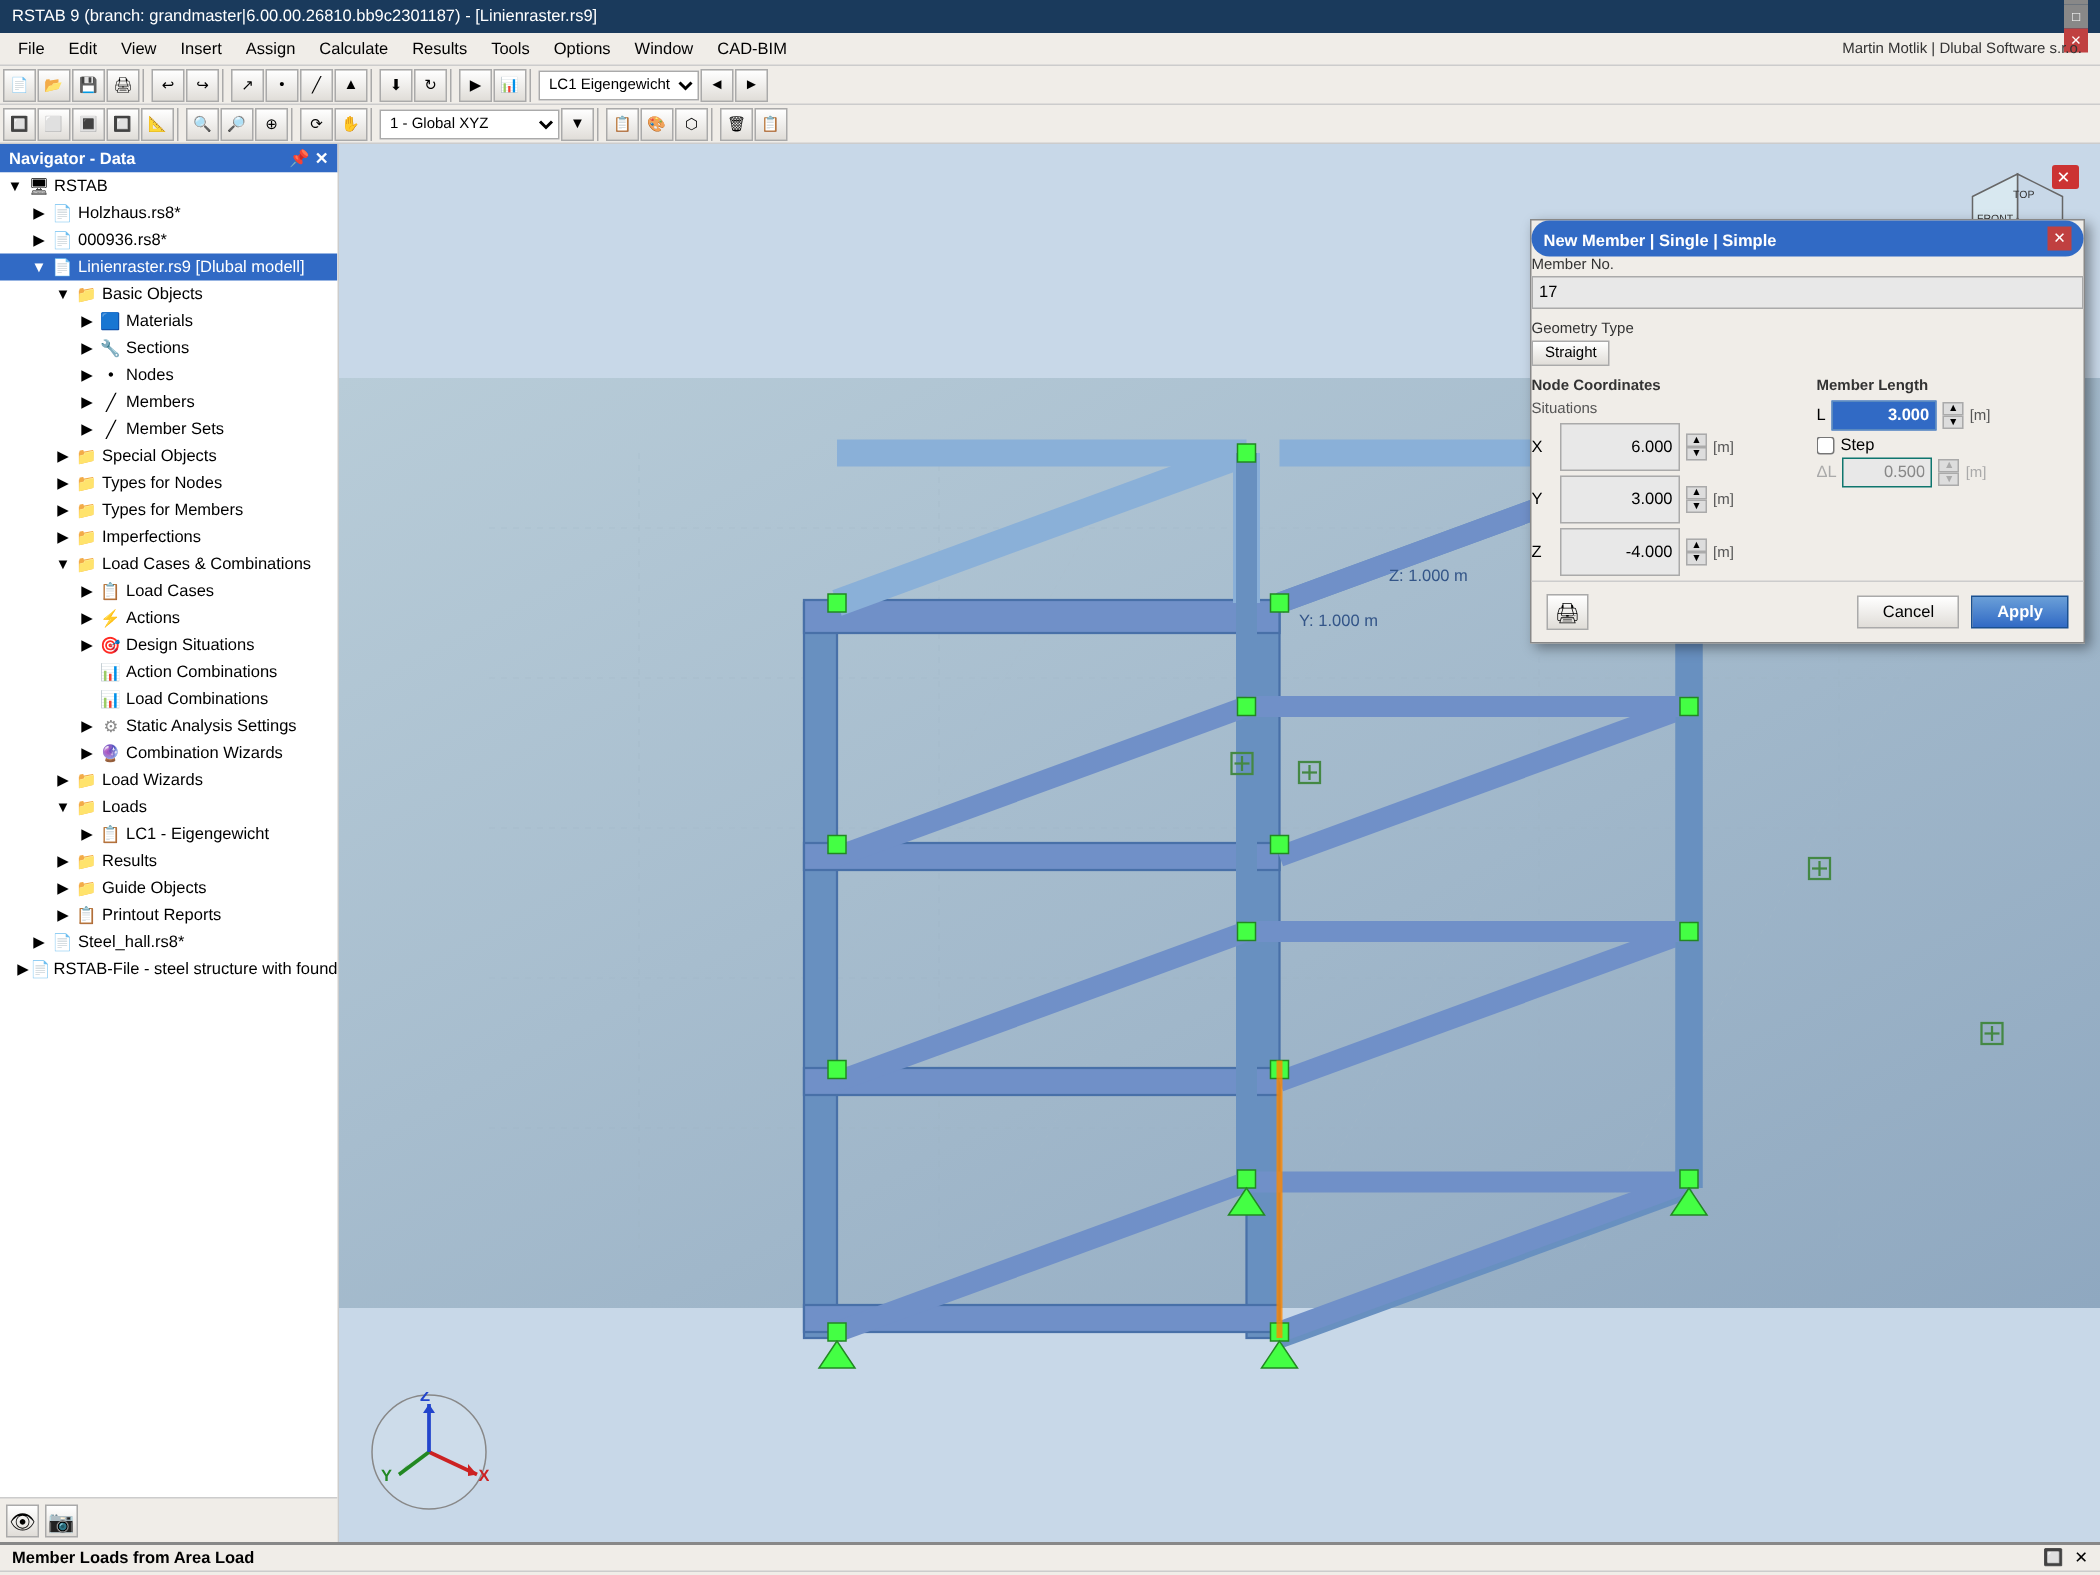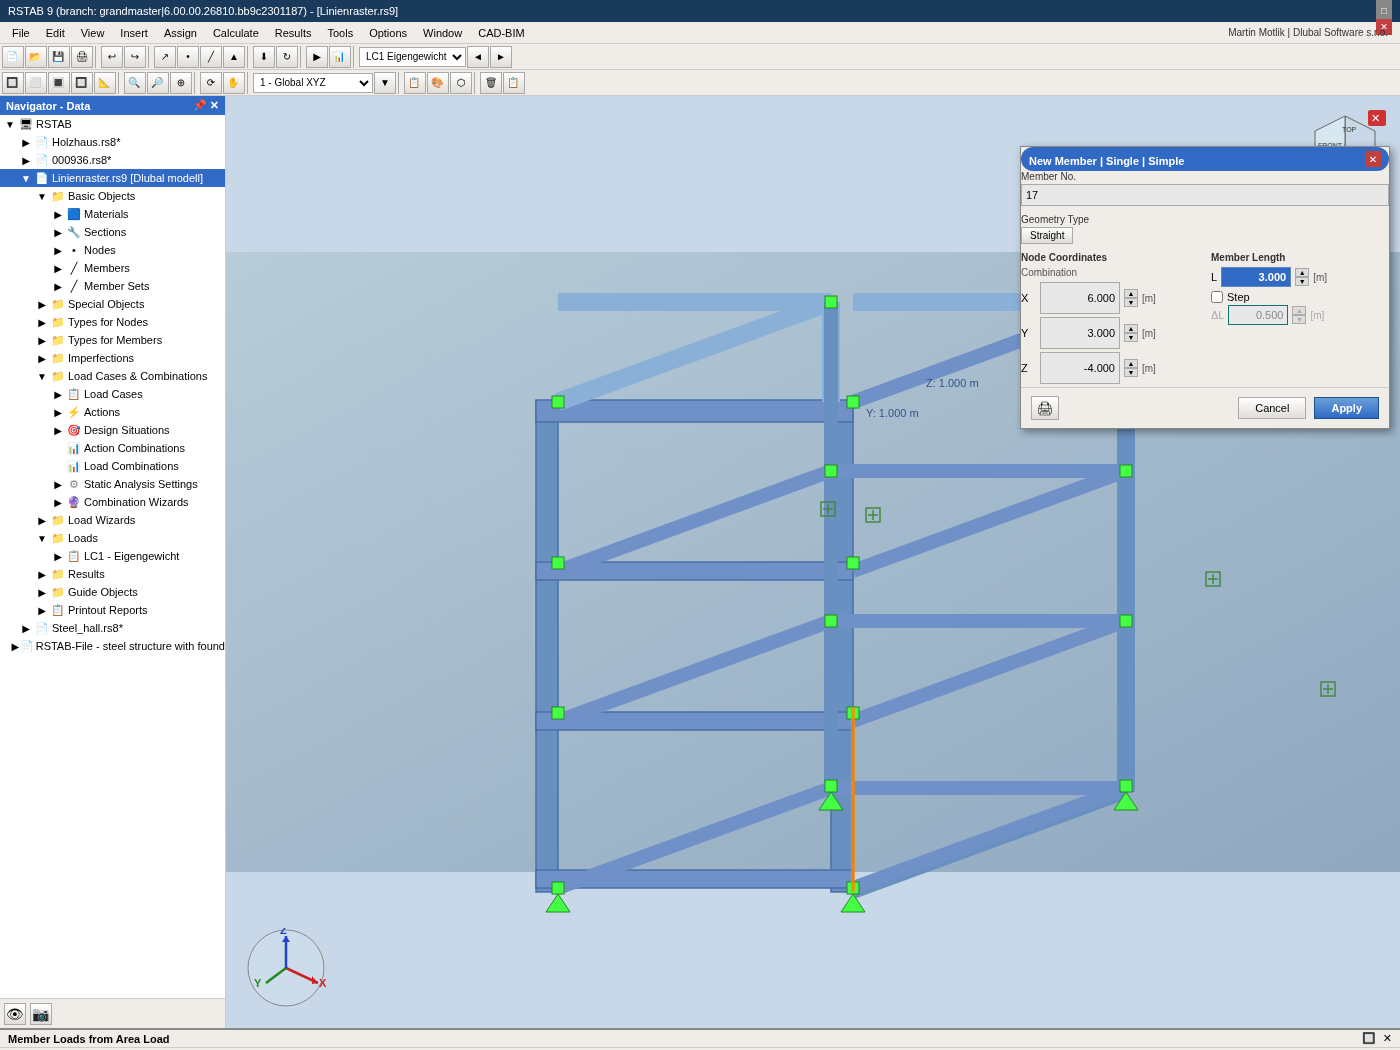--- a/index.html
+++ b/index.html
@@ -579,21 +579,21 @@
             <button class="geo-btn">Straight</button>
           </div>
         </div>
 
         <div class="dialog-two-col">
 
           <div class="dialog-col">
             <div class="section-header">
               <span>Node Coordinates</span>
             </div>
-            <div style="font-size:10px; color:#555; margin-bottom:4px;">Combination</div>
+            <div style="font-size:10px; color:#555; margin-bottom:4px;">Situations</div>
 
             <div class="coord-row">
               <span class="coord-label">X</span>
               <input type="text" class="coord-input" value="6.000" style="">
               <div class="spin-btn">
                 <div class="spin-up">▲</div>
                 <div class="spin-down">▼</div>
               </div>
               <span class="coord-unit">[m]</span>
             </div>

